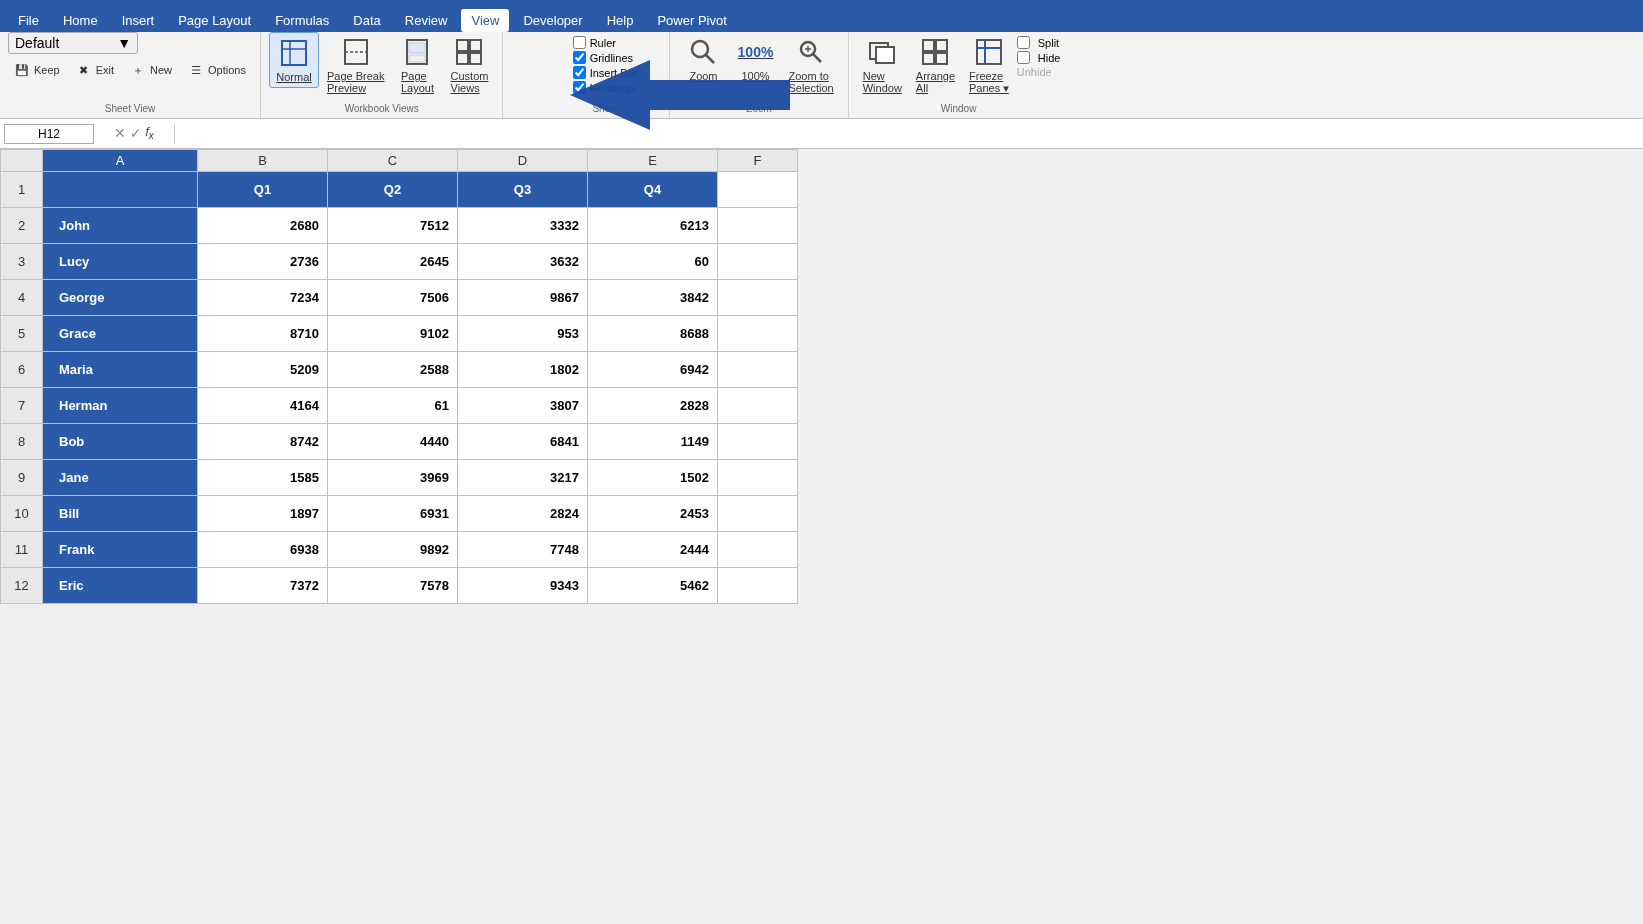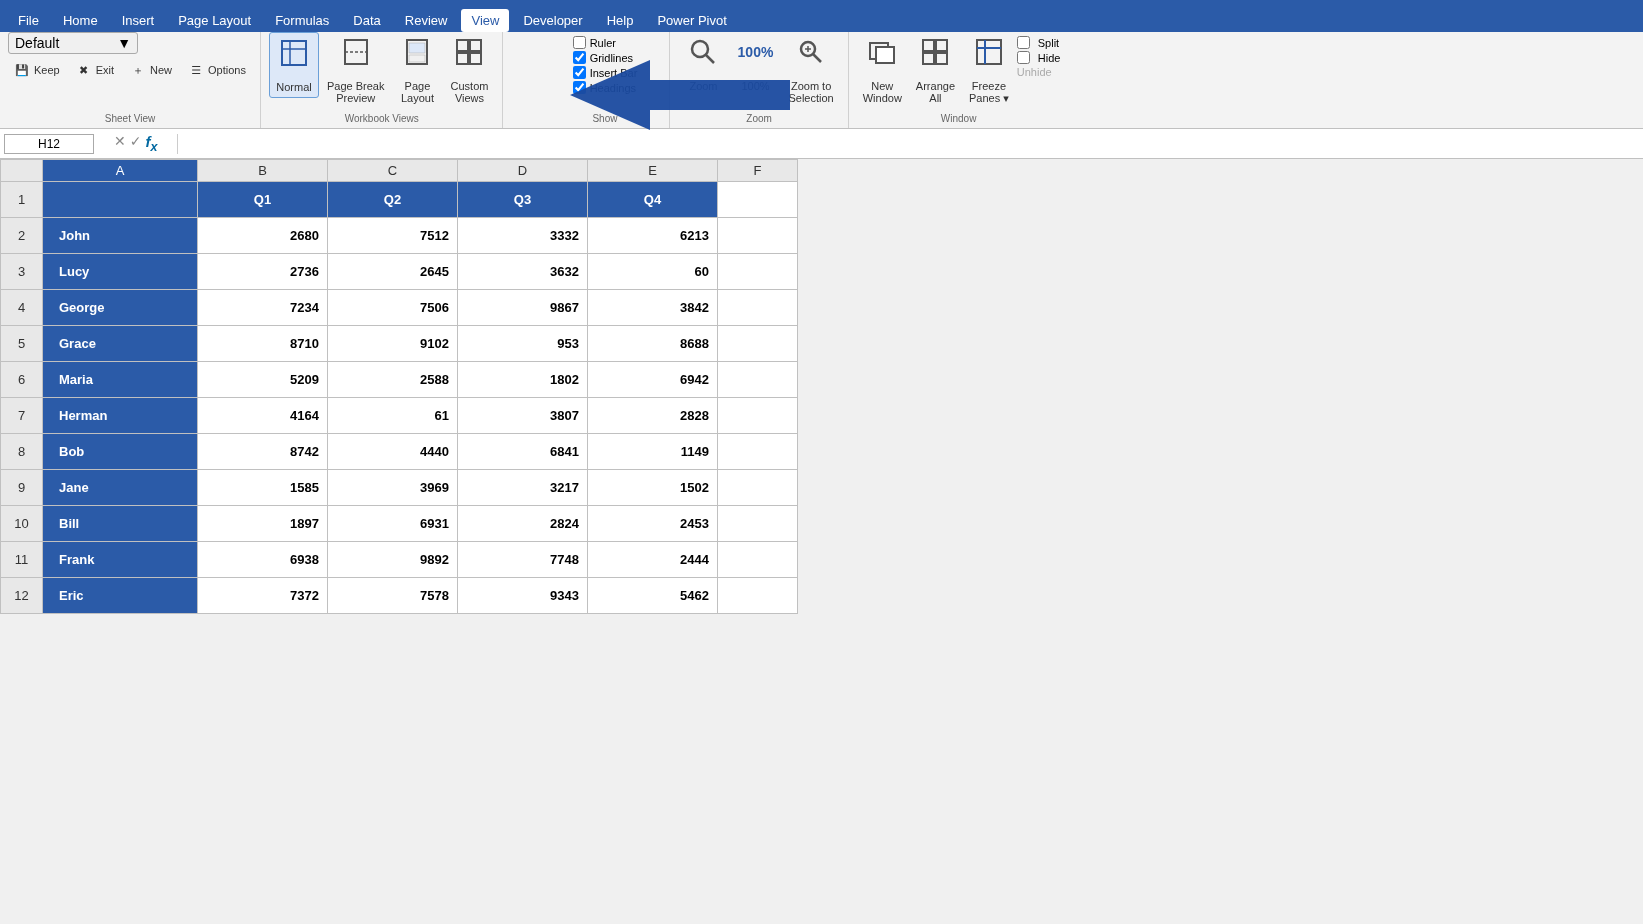--- a/index.html
+++ b/index.html
@@ -56,25 +56,26 @@
     .ribbon-btn {
       display: flex;
       flex-direction: column;
       align-items: center;
       justify-content: flex-start;
       padding: 4px 6px;
       cursor: pointer;
       border-radius: 3px;
       min-width: 50px;
       font-size: 11px;
-      text-align: center;
+      text-align: left;
       color: #333;
       background: transparent;
       border: none;
-      gap: 12px;
+      gap: 2px;
+      text-decoration: underline;
     }
     .ribbon-btn.active { background: #dde8f8; border: 1px solid #6a9fd8; }
 
     .ribbon-btn-icon {
       width: 32px;
       height: 32px;
       display: flex;
       align-items: center;
       justify-content: center;
       font-size: 20px;
@@ -474,21 +475,21 @@
       <polygon points="0,40 80,5 80,25 220,25 220,55 80,55 80,75" fill="#1a4a9f" opacity="0.95"></polygon>
     </svg>
   </div>
 </div>
 
 <div class="formula-bar">
   <input class="name-box" type="text" value="H12" style="">
   <div class="formula-buttons">
     <span style="cursor:pointer; color:#888; font-size:14px;">✕</span>
     <span style="cursor:pointer; color:#888; font-size:14px;">✓</span>
-    <span style="cursor:pointer; color:#0369a1; font-size:15px; font-style:italic;font-weight:bold;">f<sub>x</sub></span>
+    <span style="cursor:pointer; color:#404040; font-size:12px; font-style:italic;">f<sub>x</sub></span>
   </div>
   <div class="formula-divider"></div>
   <input class="formula-input" type="text" value="" style="">
 </div>
 
 <div class="spreadsheet-container">
   <table class="spreadsheet" id="main-table">
     <colgroup>
       <col style="width:42px;">
       <col style="width:155px;">

